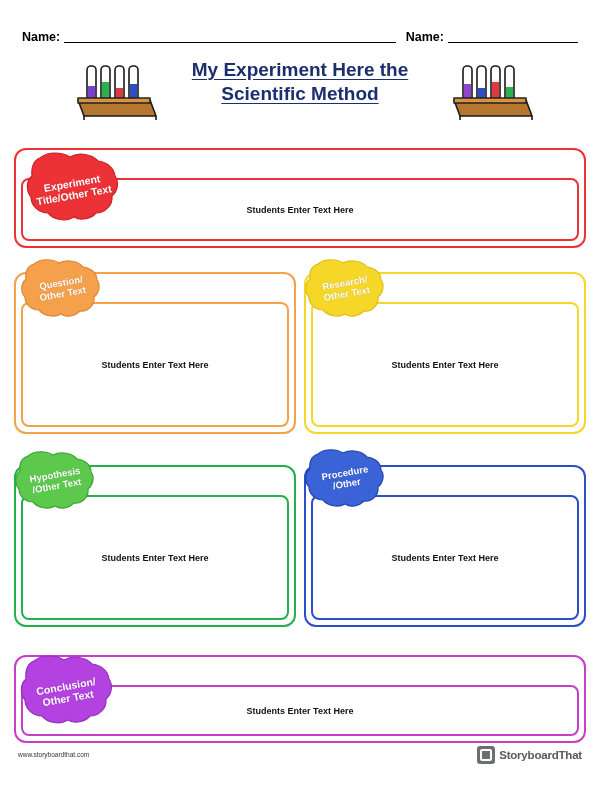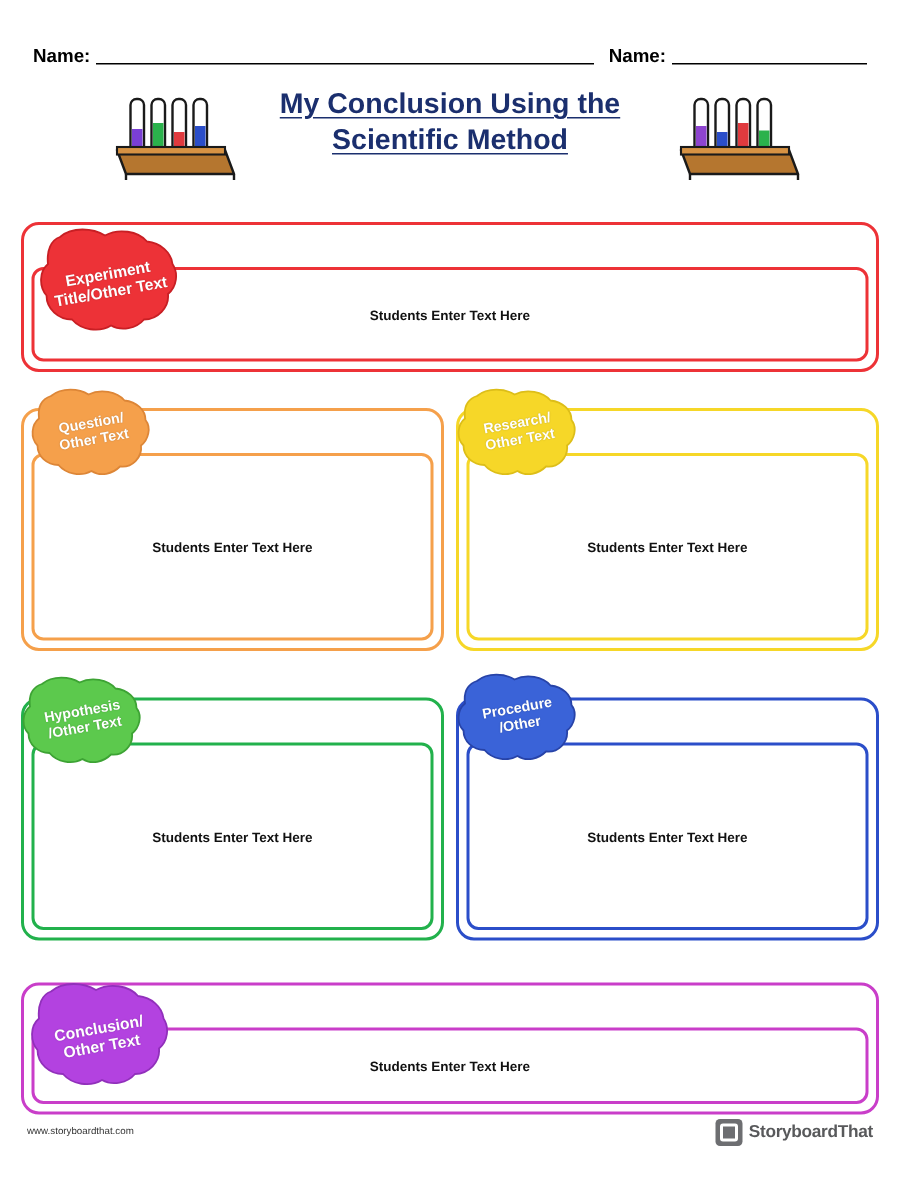--- a/index.html
+++ b/index.html
@@ -171,21 +171,21 @@
 
   <div class="name-date-row">
     <span class="nd-label">Name:</span>
     <span class="nd-rule"></span>
     <span class="nd-gap"></span>
     <span class="nd-label">Name:</span>
     <span class="nd-rule date-rule"></span>
   </div>
 
   <div class="title-wrap">
-    <span class="title-text">My Conclusion Using the Scientific Method</span>
+    <span class="title-text">My Experiment Here the Scientific Method</span>
   </div>
 
   <div class="rack left">
     <svg viewBox="0 0 96 64" width="96" height="64">
       <g>
 
         <g stroke="#1a1a1a" stroke-width="1.6">
           <rect x="17" y="8" width="9" height="38" rx="4" fill="#ffffff"></rect>
           <rect x="31" y="8" width="9" height="38" rx="4" fill="#ffffff"></rect>
           <rect x="45" y="8" width="9" height="38" rx="4" fill="#ffffff"></rect>

